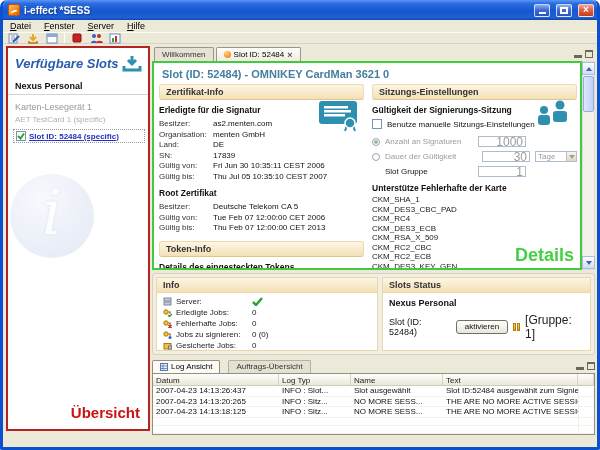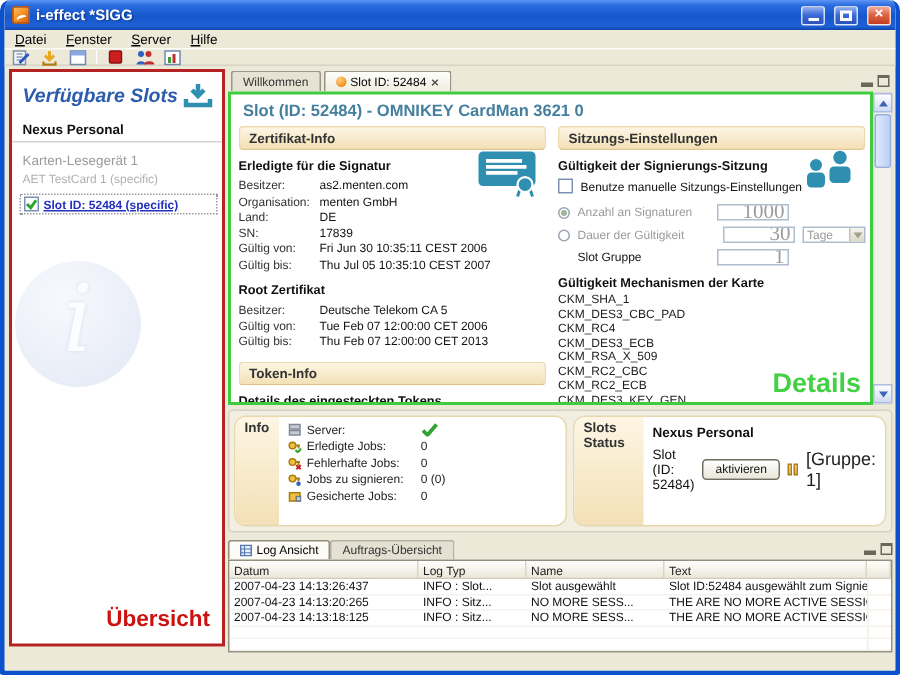--- a/index.html
+++ b/index.html
@@ -91,22 +91,22 @@
   .frow .fv { color:#111; }
   .certicon { position:absolute; right:4px; top:16px; }
   .personsicon { position:absolute; right:6px; top:16px; }
 
   .srow { display:flex; align-items:center; gap:5px; font-size:8px; margin-top:4px; white-space:nowrap; }
   .srow .lbl { flex:1; color:#111; }
   .srow .lbl.dis { color:#9b9b9b; }
   .radio { width:8px; height:8px; border-radius:50%; border:1px solid #9aa4b4; background:#fff; flex:0 0 auto;
     display:flex; align-items:center; justify-content:center; }
   .radio.sel::after { content:""; width:4px; height:4px; border-radius:50%; background:#9db49d; }
-  .inp { width:48px; height:11px; border:1px solid #aebccf; background:#fff; font-size:14px;
-    color:#9b9b9b; text-align:right; padding:0 2px; font-family:Liberation Serif, serif; }
+  .inp { width:48px; height:11px; border:1px solid #aebccf; background:#fff; font-size:12px;
+    color:#9b9b9b; text-align:right; padding:0 2px; font-family:Liberation Sans, sans-serif; }
   .fsel { width:42px; height:11px; border:1px solid #aebccf; background:#fff; display:flex;
     align-items:center; font-size:8px; color:#9b9b9b; }
   .fsel .stx { flex:1; padding-left:2px; }
   .fsel .sarr { width:10px; height:9px; background:linear-gradient(180deg,#f6f5f0,#dcd8ca);
     border-left:1px solid #c4c0b0; display:flex; align-items:center; justify-content:center; }
   .sarr i { width:0; height:0; border:3px solid transparent; border-top:4px solid #a0a090; margin-top:3px; }
   .mechT { font-size:8.5px; font-weight:bold; color:#111; margin:6px 0 2px; }
   .mech { font-size:8px; line-height:9.5px; color:#222; white-space:nowrap; }
   .det-annot { position:absolute; right:6px; bottom:2px; color:#44d044; font-weight:bold; font-size:18px; }
 
@@ -117,40 +117,40 @@
   .sbtn i { width:0; height:0; border:3px solid transparent; }
   .sbtn.up i { border-bottom:4px solid #3e63b4; margin-top:-3px; }
   .sbtn.dn i { border-top:4px solid #3e63b4; margin-top:3px; }
   .sthumb { width:11px; height:36px; margin-top:1px; border-radius:2px;
     background:linear-gradient(90deg,#dde8fb,#bdd0f5); border:1px solid #94aede; }
   .vs-sp { flex:1; }
 
   
   .band { margin-top:3px; height:82px; display:flex; gap:4px; background:#f2efe2;
     border:1px solid #d6d2c2; border-radius:3px; padding:3px; }
-  .panel { background:#fff; border:1px solid #e8d8ae; border-radius:8px; overflow:hidden;
-    display:flex; flex-direction:row; }
+  .panel { background:#fff; border:1px solid #e8d8ae; border-radius:0; overflow:hidden;
+    display:flex; flex-direction:column; }
   .panel.info { width:222px; flex:0 0 auto; }
   .panel.slots { flex:1; }
   .phead { background:linear-gradient(180deg,#fdf6e4,#f3e0b6); border-bottom:1px solid #ecd9ae;
     font-size:9px; font-weight:bold; color:#333; padding:2px 6px; }
   .pbody { padding:3px 6px; flex:1; }
   .irow { display:grid; grid-template-columns:13px 76px 1fr; align-items:center;
     font-size:8px; line-height:11px; color:#222; }
   .prov { font-size:9px; font-weight:bold; color:#111; margin:2px 0 5px; }
   .slotrow { display:flex; align-items:center; gap:5px; font-size:9px; color:#111; }
   .btn { font-size:8px; padding:1px 8px 2px; color:#111; background:linear-gradient(180deg,#fefefe,#e9e6d9);
     border:1px solid #707062; border-radius:3px; font-family:"Liberation Sans",sans-serif; }
   .gicon { display:flex; gap:1px; }
   .gicon i { width:3px; height:8px; background:linear-gradient(180deg,#ffd870,#e8a820); border:1px solid #b07c10; }
   .grp { font-size:12px; color:#222; }
 
   
   .logpanel { margin-top:3px; height:77px; display:flex; flex-direction:column; }
-  .ltabs { height:15px; display:flex; align-items:flex-end; gap:0; }
+  .ltabs { height:15px; display:flex; align-items:flex-end; gap:8px; }
   .ltab { font-size:8px; padding:1px 7px 2px; border:1px solid #928f7e; border-bottom:0;
     border-radius:2px 2px 0 0; display:flex; align-items:center; gap:3px; }
   .ltab.active { background:#fcfbf6; color:#000; }
   .ltab.idle { background:#e4e1d2; color:#333; border-color:#b4b1a0; }
   .lt-sp { flex:1; }
   .tablewrap { flex:1; background:#fff; border:1px solid #928f7e; overflow:hidden;
     display:flex; flex-direction:column; }
   .thead, .trow { display:grid; grid-template-columns:126px 72px 92px 1fr 16px; }
   .thead { background:linear-gradient(180deg,#fefefc,#ebe8d9); border-bottom:1px solid #cfccbc; height:13px; }
   .thead .hc { font-size:8px; color:#222; padding:2px 3px 0; border-right:1px solid #d8d5c5;
@@ -161,21 +161,21 @@
 
   svg { display:block; }
 </style>
 </head>
 <body>
 
 <div class="win">
 
   <div class="titlebar">
     <span class="appicon"></span>
-    <span class="title">i-effect *SIGG</span>
+    <span class="title">i-effect *SESS</span>
     <span class="wb">
         <span class="bar"></span>
       </span>
     <span class="wb">
         <span class="box"></span>
       </span>
     <span class="wb close">
         <span class="x">×</span>
       </span>
   </div>
@@ -361,21 +361,21 @@
                       <i></i>
                     </span>
                 </span>
               </div>
               <div class="srow">
                 <span style="width:8px"></span>
                 <span class="lbl">Slot Gruppe</span>
                 <input class="inp" disabled="" value="1" style="">
                 <span style="width:46px"></span>
               </div>
-              <div class="mechT">Gültigkeit Mechanismen der Karte</div>
+              <div class="mechT">Unterstütze Fehlerhafte der Karte</div>
               <div class="mech">CKM_SHA_1</div>
               <div class="mech">CKM_DES3_CBC_PAD</div>
               <div class="mech">CKM_RC4</div>
               <div class="mech">CKM_DES3_ECB</div>
               <div class="mech">CKM_RSA_X_509</div>
               <div class="mech">CKM_RC2_CBC</div>
               <div class="mech">CKM_RC2_ECB</div>
               <div class="mech">CKM_DES3_KEY_GEN</div>
 
             </div>

